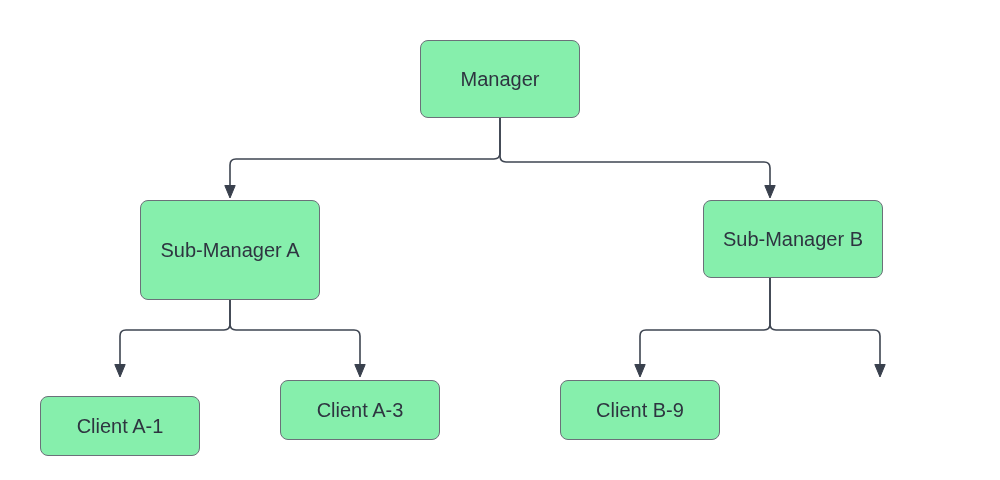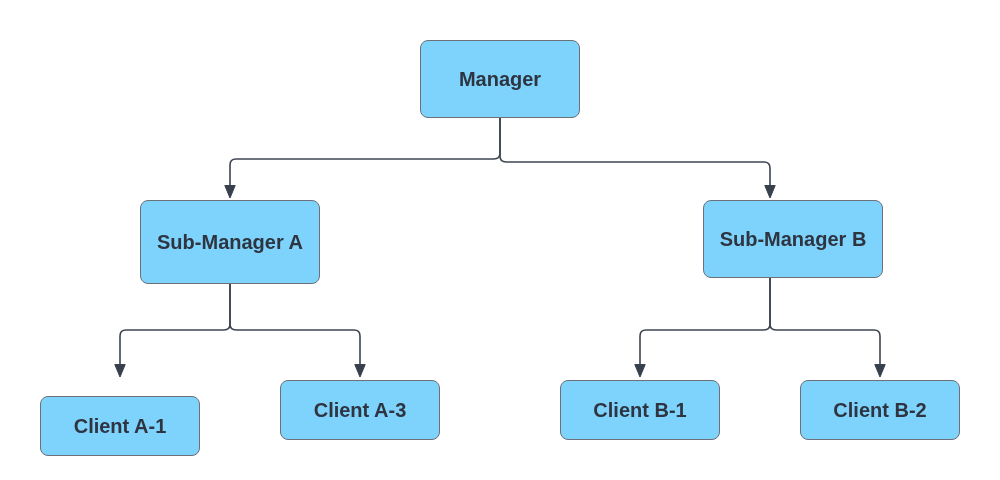--- a/index.html
+++ b/index.html
@@ -29,37 +29,36 @@
   }
   .edges path.arrow {
     fill: #39404d;
     stroke: #39404d;
     stroke-width: 1;
     stroke-linejoin: round;
   }
   .node {
     position: absolute;
     box-sizing: border-box;
-    background: #7dd3fc;
+    background: #86efac;
     border: 1px solid #6b7079;
     border-radius: 8px;
     display: flex;
     align-items: center;
     justify-content: center;
     text-align: center;
-    font-weight: bold;
   }
   .node .label {
     font-size: 20px;
     color: #2e3440;
     line-height: 1.2;
     white-space: nowrap;
   }
   .node-manager       { left: 420px; top: 40px;  width: 160px; height: 78px; }
-  .node-sub-manager-a { left: 140px; top: 200px; width: 180px; height: 84px; }
+  .node-sub-manager-a { left: 140px; top: 200px; width: 180px; height: 100px; }
   .node-sub-manager-b { left: 680px; top: 200px; width: 180px; height: 78px; margin-left: 23px; }
   .node-client-a1     { left: 40px;  top: 396px; width: 160px; height: 60px; }
   .node-client-a2     { left: 280px; top: 380px; width: 160px; height: 60px; }
   .node-client-b1     { left: 560px; top: 380px; width: 160px; height: 60px; }
   .node-client-b2     { left: 800px; top: 380px; width: 160px; height: 60px; }
 </style>
 </head>
 <body>
 
 <div class="canvas">
@@ -99,20 +98,17 @@
 
   <div class="node node-client-a1">
     <span class="label">Client A-1</span>
   </div>
 
   <div class="node node-client-a2">
     <span class="label">Client A-3</span>
   </div>
 
   <div class="node node-client-b1">
-    <span class="label">Client B-1</span>
+    <span class="label">Client B-9</span>
   </div>
 
-  <div class="node node-client-b2">
-    <span class="label">Client B-2</span>
-  </div>
 
 </div>
 
 </body></html>

